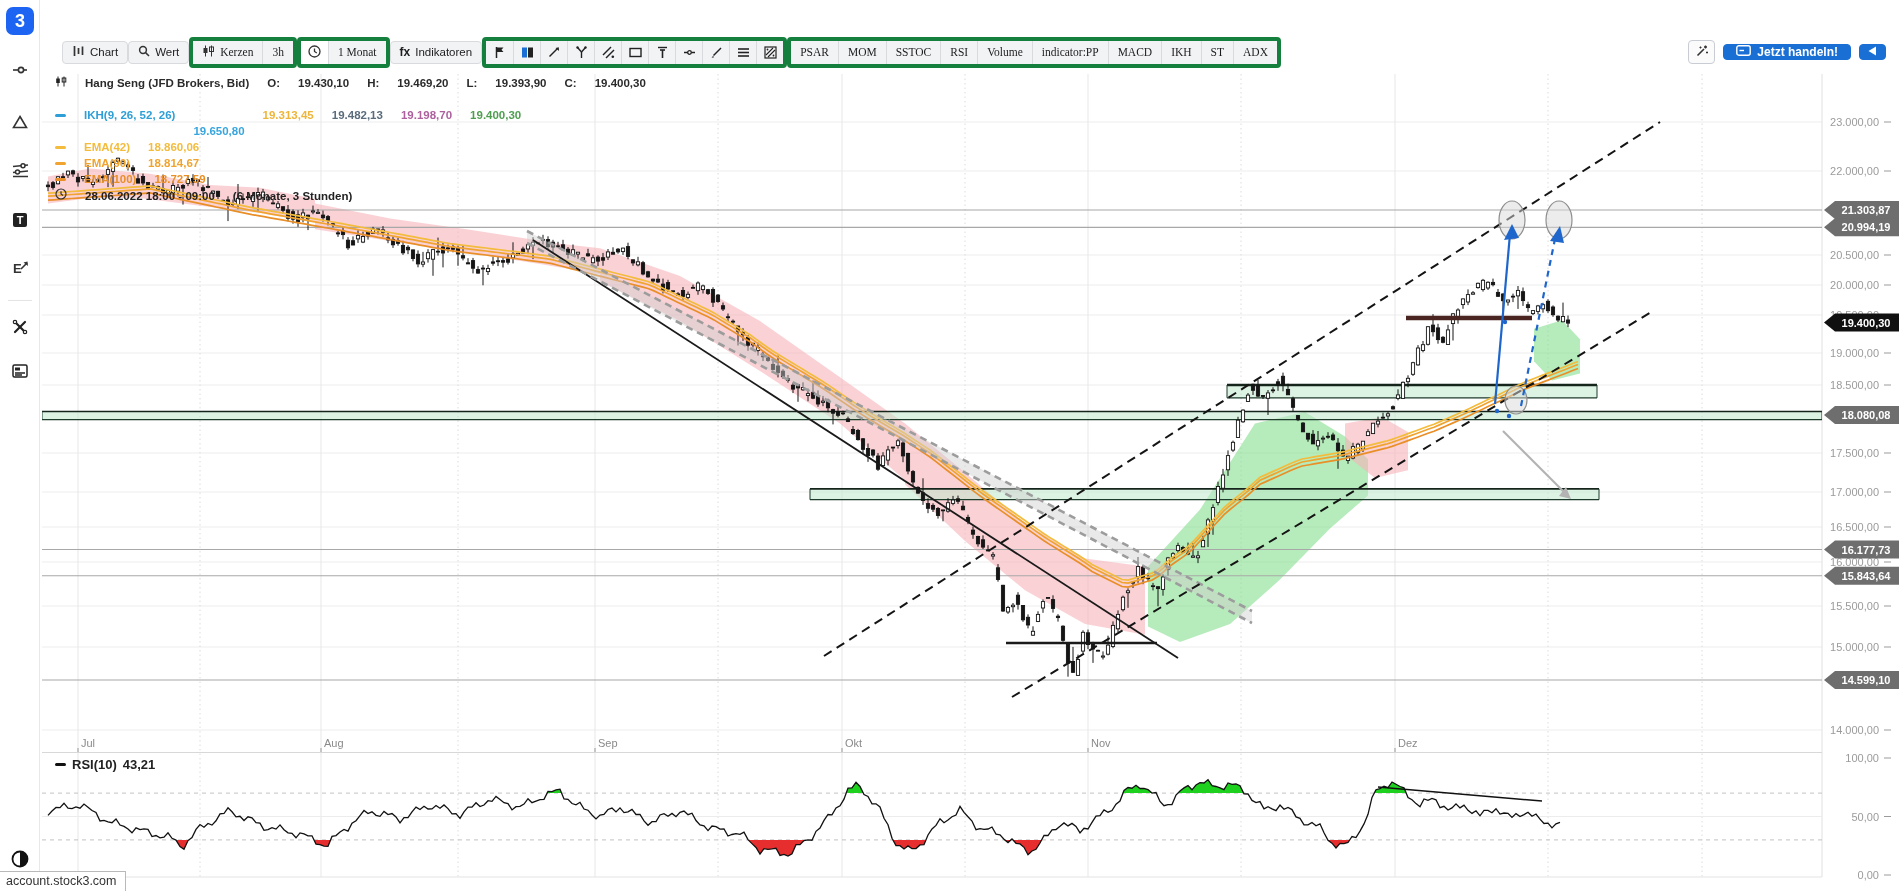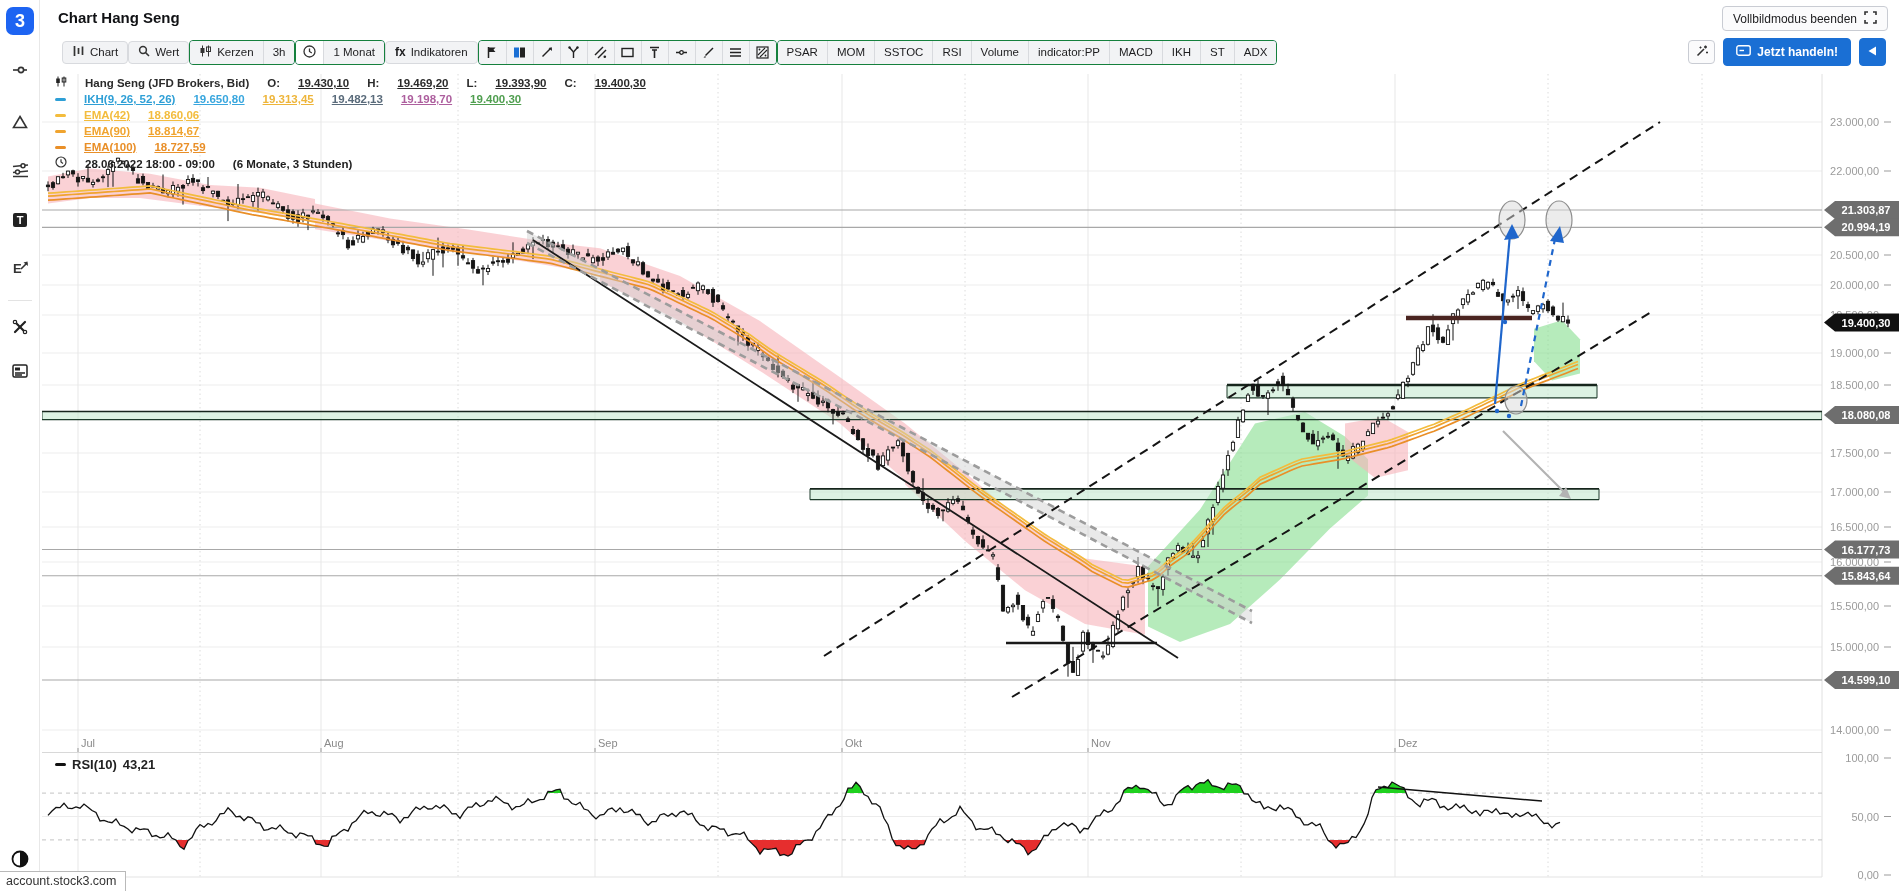--- a/index.html
+++ b/index.html
@@ -25,38 +25,38 @@
              gap:7px;padding:0 10px;background:#fbfbfc;border:1px solid #c9ccd3;border-radius:4px;
              font-size:12px;color:#1d1d1f;cursor:pointer;font-family:inherit;}
 
   
   .toolbar{position:absolute;left:40px;top:36px;right:0;height:32px;background:#fff;z-index:5;
            display:flex;align-items:center;padding-left:22px;}
   .tbtn{display:inline-flex;align-items:center;gap:5px;height:23px;padding:0 9px;background:#f2f3f5;
         border:1px solid #d8dade;border-radius:4px;font-size:11.5px;color:#1d1d1f;cursor:pointer;
         font-family:inherit;white-space:nowrap;}
   .tbtn svg{flex:0 0 auto;}
-  .tgroup{display:inline-flex;border:1px solid #15803d;border-radius:4px;overflow:hidden;background:#c4b5fd;}
+  .tgroup{display:inline-flex;border:4px solid #15803d;border-radius:4px;overflow:hidden;background:#c4b5fd;font-family:Liberation Serif, serif;}
   .tgroup .tbtn{border:none;border-radius:0;border-left:1px solid #d8dade;}
   .tgroup .tbtn:first-child{border-left:none;}
   .tbtn.icon-only{padding:0;width:27px;justify-content:center;}
   .fx{font-weight:700;font-size:12px;}
   .tb-right{margin-left:auto;margin-right:14px;display:inline-flex;gap:8px;align-items:center;}
-  .btn-blue{display:inline-flex;align-items:center;gap:6px;height:28px;padding:0 12px;background:#1a6fd4;
+  .btn-blue{display:inline-flex;align-items:center;gap:6px;height:16px;padding:0 12px;background:#1a6fd4;
             border:1px solid #1a6fd4;border-radius:4px;color:#fff;font-weight:700;font-size:12px;
             cursor:pointer;font-family:inherit;}
   .btn-blue.sq{width:27px;padding:0;justify-content:center;}
   .btn-wand{width:27px;height:24px;display:inline-flex;align-items:center;justify-content:center;
             background:#fbfbfc;border:1px solid #c9ccd3;border-radius:4px;cursor:pointer;}
 
   
   .legend{position:absolute;left:55px;top:76px;z-index:3;font-size:11.5px;line-height:15px;}
   .lg-row{display:flex;align-items:center;gap:18px;margin-bottom:1px;white-space:nowrap;}
   .lg-row.ohlc{font-weight:600;color:#2b2b2b;}
-  .lg-row .v{font-weight:600;text-decoration:underline;}
+  .lg-row .v{font-weight:600;}
   .dash{display:inline-block;width:11px;height:3px;border-radius:2px;}
   .rsi-legend{position:absolute;left:55px;top:757px;z-index:3;font-size:13px;display:flex;
               align-items:center;gap:6px;color:#222;font-weight:600;}
 
   
   .statusbar{position:absolute;left:0;bottom:0;z-index:7;background:#fff;border:1px solid #b9b9b9;
              border-left:none;border-bottom:none;padding:2px 9px 3px 6px;font-size:12.5px;color:#333;}
 </style>
 </head>
 <body>
@@ -904,34 +904,20 @@
         </svg>
     </div>
     <div class="side-icon" style="top:846px">
       <svg width="18" height="18" viewBox="0 0 18 18">
           <circle cx="9" cy="9" r="7.5" fill="none" stroke="#111" stroke-width="1.8"></circle>
           <path d="M9 1.5 A7.5 7.5 0 0 1 9 16.5 Z" fill="#111"></path>
         </svg>
     </div>
   </aside>
 
-  <header class="topbar">
-    <h1 class="page-title">Chart Hang Seng</h1>
-    <button class="btn-ghost">
-      <span>Vollbildmodus beenden</span>
-      <span>
-        <svg width="13" height="13" viewBox="0 0 13 13" stroke="#333" stroke-width="1.6" fill="none">
-            <path d="M1 4V1h3"></path>
-            <path d="M9 1h3v3"></path>
-            <path d="M12 9v3H9"></path>
-            <path d="M4 12H1V9"></path>
-          </svg>
-      </span>
-    </button>
-  </header>
 
   <div class="toolbar">
     <button class="tbtn">
       <span><svg width="13" height="12" viewBox="0 0 13 12">
             <line x1="2.5" y1="1" x2="2.5" y2="11" stroke="#333" stroke-width="1.7"></line>
             <line x1="6.5" y1="3" x2="6.5" y2="9" stroke="#333" stroke-width="1.7"></line>
             <line x1="10.5" y1="1.5" x2="10.5" y2="10" stroke="#333" stroke-width="1.7"></line>
           </svg></span>
       <span>Chart</span>
     </button>
@@ -1100,21 +1086,21 @@
       <span>H:</span>
         <span class="v">19.469,20</span>
       <span>L:</span>
         <span class="v">19.393,90</span>
       <span>C:</span>
         <span class="v">19.400,30</span>
     </div>
     <div class="lg-row" id="ikh-row">
       <span class="dash" id="ikh-dash" style="background: rgb(46, 159, 214);"></span>
       <span id="ikh-label" class="v" style="color: rgb(46, 159, 214);">IKH(9, 26, 52, 26)</span>
-      <span class="v ikh-v" style="color: rgb(56, 166, 222);">19.650,80</span>
+      <span class="v ikh-v" style="color: rgb(56, 166, 222); margin-top: 32px;">19.650,80</span>
       <span class="v ikh-v" style="color: rgb(238, 181, 58);">19.313,45</span>
       <span class="v ikh-v" style="color: rgb(90, 107, 123);">19.482,13</span>
       <span class="v ikh-v" style="color: rgb(173, 95, 158);">19.198,70</span>
       <span class="v ikh-v" style="color: rgb(79, 158, 79);">19.400,30</span>
     </div>
     <div class="lg-row ema-row">
       <span class="dash ema-d" style="background: rgb(243, 188, 61);"></span>
       <span class="v ema-t" style="color: rgb(243, 188, 61);">EMA(42)</span>
       <span class="v ema-t" style="color: rgb(243, 188, 61);">18.860,06</span>
     </div>

